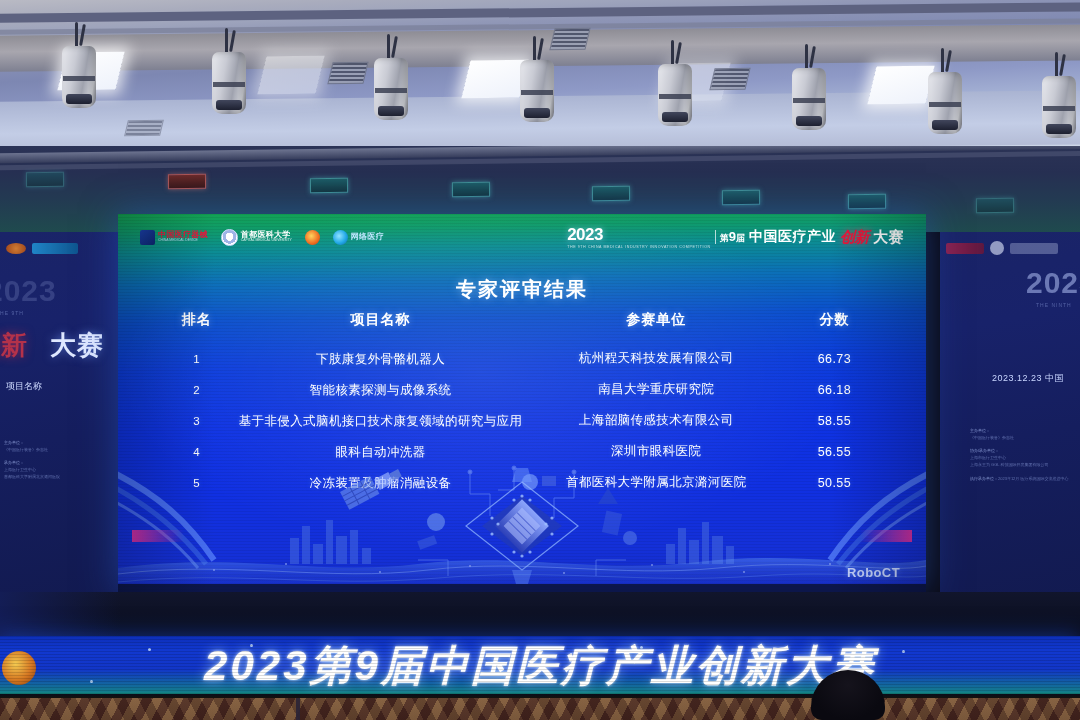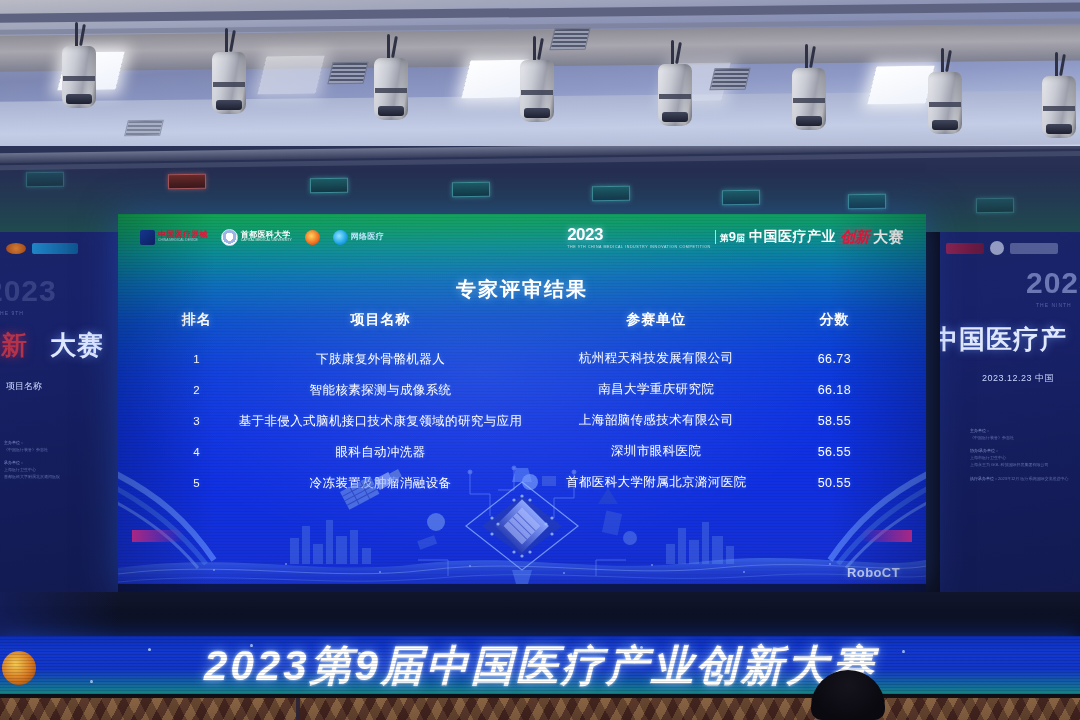--- a/index.html
+++ b/index.html
@@ -440,22 +440,21 @@
   </div>
 
   <div class="side-panel right">
     <div class="sp-logos">
       <span class="sp-logo" style="width:38px;background:linear-gradient(90deg,#d8203c,#8d1124);opacity:.7;"></span>
       <span class="sp-logo" style="width:14px;height:14px;border-radius:50%;background:#e6ecff;opacity:.7;"></span>
       <span class="sp-logo" style="width:48px;background:rgba(220,230,255,.35);"></span>
     </div>
     <div class="sp-year" style="left:86px; top:34px;">2023</div>
     <div class="sp-sub" style="left:96px; top:70px;">THE NINTH</div>
-    <div class="sp-title" style="left:-8px; top:90px;">中国医疗产</div>
-    <div class="sp-date" style="left:42px; top:140px;">2023.12.23  中国</div>
+    <div class="sp-date" style="left:52px; top:140px;">2023.12.23  中国</div>
     <div class="sp-fine" style="left:30px; top:196px;">
       <b>主办单位：</b><br>《中国医疗装备》杂志社<br><br>
       <b>协办/承办单位：</b><br>上海市医疗卫生中心<br>上海永王为 GGL 科技国际开发集团有限公司<br><br>
       <b>执行承办单位：</b>2023年12月 医疗系统国际交流推进中心
     </div>
   </div>
 
   <div class="screen-shell">
     <div class="screen"></div>
 

